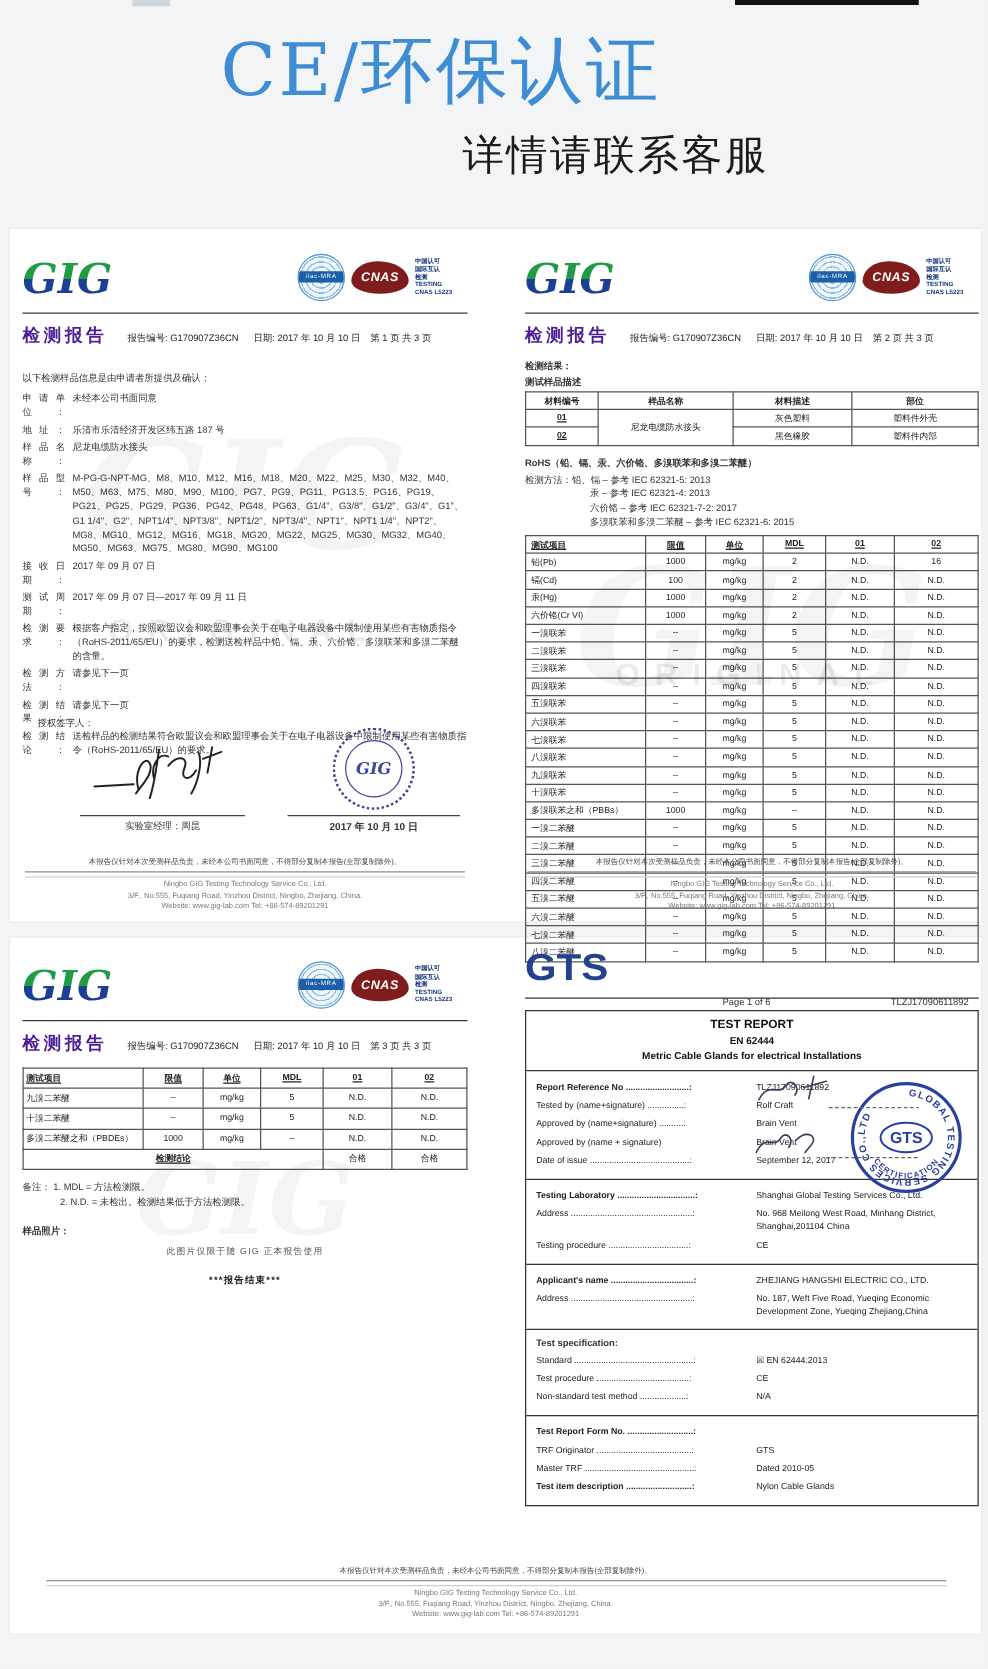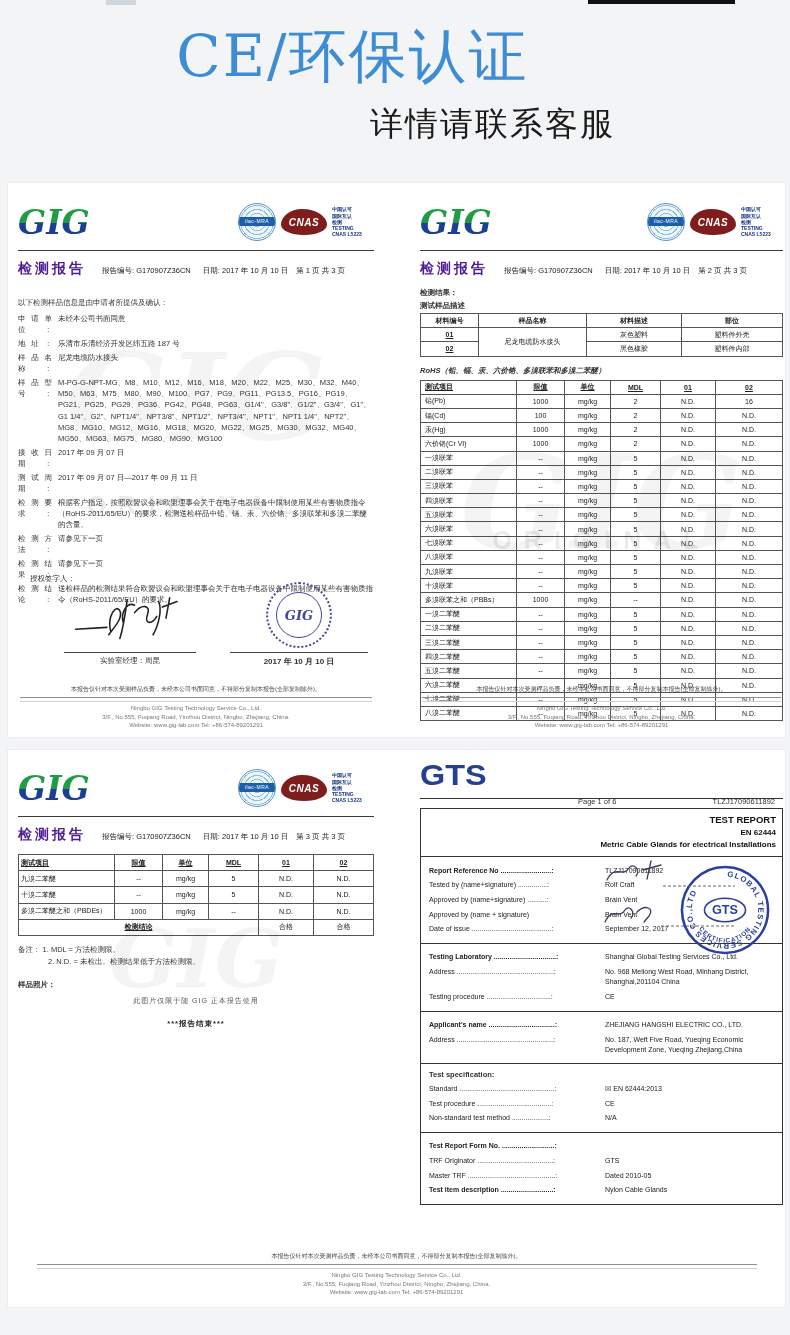--- a/index.html
+++ b/index.html
@@ -88,21 +88,21 @@
   .rtable td:first-child{text-align:left;padding-left:4px;}
   .rtable thead td{font-weight:bold;text-decoration:underline;}
   .sample{margin-top:2px;}
   .sample .hd td{font-weight:bold;text-decoration:none;}
   .sample td.mat{font-weight:bold;text-decoration:underline;}
   .conclusion-row td:first-child{text-align:center;font-weight:bold;text-decoration:underline;}
 
   
   .result-label{margin-top:10px;font-size:7.5px;font-weight:bold;}
   .sample-label{margin-top:3px;font-size:7.5px;font-weight:bold;}
-  .rohs-title{margin-top:9px;font-size:7.5px;font-weight:bold;font-style:italic;}
+  .rohs-title{margin-top:9px;font-size:7.5px;font-weight:bold;}
   .methods{margin-top:2px;}
   .method-line{font-size:7.5px;line-height:1.55;}
   .method-line:not(:first-child){margin-left:52px;}
   .rtable{margin-top:4px;}
 
   
   .doc3 .rtable{margin-top:10px;}
   .doc3 .rtable td{padding:2.6px 2px;}
   .notes{margin-top:8px;}
   .note-line{font-size:7.5px;line-height:1.6;}
@@ -126,21 +126,21 @@
   .photo-caption{margin-top:6px;text-align:center;font-size:7px;color:#555;letter-spacing:1px;}
   .report-end{margin-top:13px;text-align:center;font-size:7.5px;font-weight:bold;color:#222;letter-spacing:1px;}
 
   
   .gts-logo{font-size:30px;font-weight:bold;color:#23418f;letter-spacing:0px;line-height:1;transform:scaleX(1.08);transform-origin:left;}
   .gts-page{position:absolute;top:37px;left:158px;font-size:7.5px;color:#333;}
   .gts-ref{position:absolute;top:37px;right:8px;font-size:7.5px;color:#333;}
   .gts-rule{margin-top:8px;border-top:1px solid #333;}
   .gts-box{margin-top:9px;border:1.5px solid #333;position:relative;background:#fff;}
   .gts-titles{padding:4px 6px 5px 6px;}
-  .gts-title-line{text-align:right;font-weight:bold;font-size:8px;line-height:1.5;color:#111;}
+  .gts-title-line{text-align:center;font-weight:bold;font-size:8px;line-height:1.5;color:#111;}
   .gts-titles .gts-title-line:first-child{font-size:9.5px;}
   .gts-sec{border-top:1px solid #333;padding:4px 8px;}
   .gts-sec-title{font-size:7.5px;font-weight:bold;margin:2px 0 3px 0;}
   .gts-row{display:flex;font-size:7px;line-height:1.45;margin:4.5px 0;}
   .gts-row .kv-label{width:176px;flex:none;color:#222;}
   .gts-row .kv-label.bold{font-weight:bold;}
   .gts-row .kv-value{flex:1;color:#222;}
   .gts-stamp{position:absolute;top:104px;right:12px;width:92px;height:92px;}
   .sig2{position:absolute;top:98px;right:44px;width:140px;height:90px;}
 </style>
@@ -297,20 +297,26 @@
         <td>塑料件外壳</td>
       </tr>
       <tr>
         <td class="mat">02</td>
         <td>黑色橡胶</td>
         <td>塑料件内部</td>
       </tr>
     </tbody>
       </table>
     <div class="rohs-title">RoHS（铅、镉、汞、六价铬、多溴联苯和多溴二苯醚）</div>
+    <div class="methods">
+        <div class="method-line">检测方法：铅、镉 – 参考 IEC 62321-5: 2013</div>
+        <div class="method-line">汞 – 参考 IEC 62321-4: 2013</div>
+        <div class="method-line">六价铬 – 参考 IEC 62321-7-2: 2017</div>
+        <div class="method-line">多溴联苯和多溴二苯醚 – 参考 IEC 62321-6: 2015</div>
+      </div>
     <table class="rtable">
       <colgroup>
           <col style="width:96px">
           <col style="width:48px">
           <col style="width:46px">
           <col style="width:50px">
           <col style="width:55px">
           <col>
         </colgroup>
       <thead>

